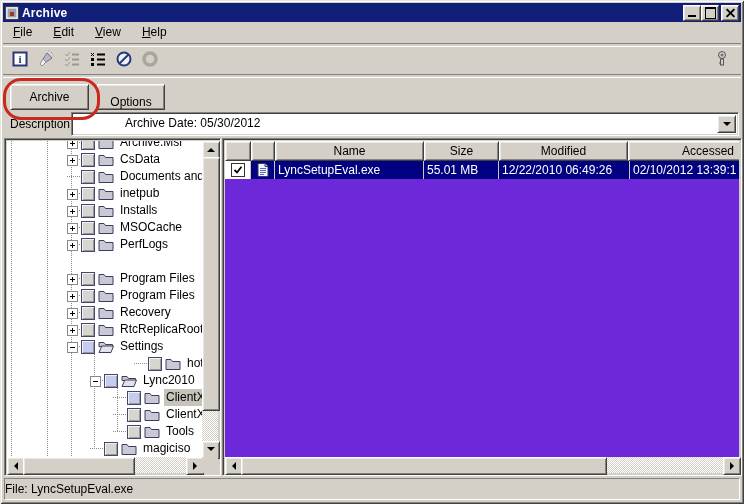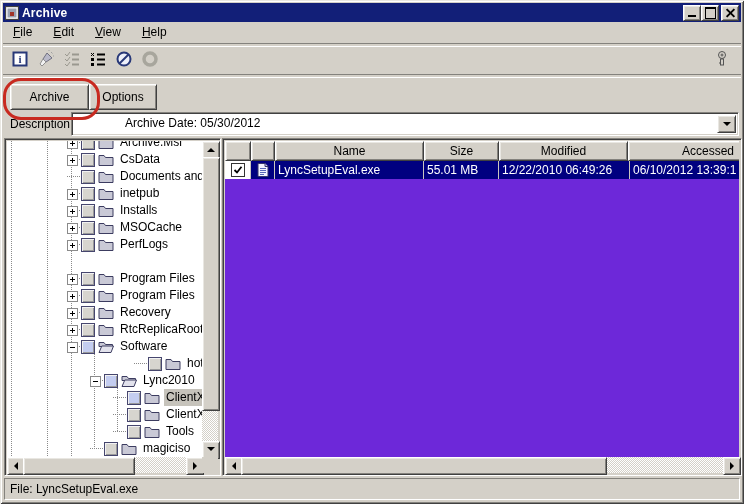--- a/index.html
+++ b/index.html
@@ -78,21 +78,21 @@
   
   .lheader{position:absolute;left:0;top:0;height:20px;display:flex;}
   .hcell{height:20px;box-sizing:border-box;display:flex;align-items:center;justify-content:center;font-size:12px;flex:0 0 auto;}
   .lrow{position:absolute;left:0;top:20px;height:18px;display:flex;}
   .dcell{height:18px;box-sizing:border-box;display:flex;align-items:center;flex:0 0 auto;
     background:#000080;color:#fff;border-right:1px solid #c9c6be;padding-left:3px;white-space:nowrap;overflow:hidden;}
   .dcell.plain{background:#fff;color:#000;justify-content:center;padding-left:0;}
   .listcb{width:12px;height:12px;background:#fff;border:1px solid #333;display:flex;align-items:center;justify-content:center;}
   
   .statusbar{position:absolute;left:4px;right:4px;top:478px;height:20px;
-    border:1px solid;border-color:#84827d #ffffff #ffffff #84827d;display:flex;align-items:center;padding-left:5px;background:#d4d0c8;}
+    border:1px solid;border-color:#84827d #ffffff #ffffff #84827d;display:flex;align-items:center;background:#d4d0c8;}
 </style>
 </head>
 <body>
 
 <div class="window">
 
   <div class="titlebar">
     <svg class="title-icon" viewBox="0 0 14 14">
       <rect x="0.5" y="0.5" width="13" height="13" fill="#c8c8c8" stroke="#404040"></rect>
       <rect x="2" y="2" width="10" height="10" fill="#9aa2b2" stroke="#ffffff" stroke-width="1"></rect>
@@ -172,21 +172,21 @@
           <rect x="4.5" y="9" width="3" height="6" fill="none" stroke="#555"></rect>
           <path d="M4.5 13 h-1.5" stroke="#555"></path>
         </svg>
     </div>
   </div>
   <div class="groove" style="top:74px;"></div>
 
   <div class="tab-btn raised" style="left:10px;top:84px;width:77px;">
       <span>Archive</span>
     </div>
-  <div class="tab-btn raised" style="left:89px;top:84px;width:66px;">
+  <div class="tab-btn raised" style="left:97px;top:84px;width:66px;align-items:flex-end;">
       <span>Options</span>
     </div>
   <div class="oval"></div>
 
   <span class="desc-label">Description:</span>
   <div class="combo sunkenf">
     <span class="combo-text">Archive Date: 05/30/2012</span>
     <div class="combo-btn raised">
         <div class="ar-dn"></div>
       </div>
@@ -299,21 +299,21 @@
         <span class="tlabel" style="left:111px;">RtcReplicaRoot</span>
       </div>
       <div class="trow" style="top:197px;">
         <span class="hdots" style="left:60px;"></span>
           <span class="exp" style="left:60px;"></span>
         <span class="cb blue" style="left:74px;"></span>
         <svg class="folder" style="left:91px;" width="16" height="13" viewBox="0 0 16 13">
             <path d="M1 2.5 h5 l1.5 2 h7 v2 H1 z" fill="#c9c9d6" stroke="#3c3c60"></path>
             <path d="M1 12.5 L3.8 6 H15.5 L13 12.5 z" fill="#e2e2ec" stroke="#3c3c60"></path>
           </svg>
-        <span class="tlabel" style="left:111px;">Software</span>
+        <span class="tlabel" style="left:111px;">Settings</span>
       </div>
 
       <div class="trow" style="top:214px;margin-left:44px;">
         <span class="hdots" style="left:83px;"></span>
         <span class="cb" style="left:97px;"></span>
         <svg class="folder" style="left:114px;" width="16" height="13" viewBox="0 0 16 13">
             <path d="M1 2.5 h5 l1.5 2 H15 v8 H1 z" fill="#c9c9d6" stroke="#3c3c60"></path>
           </svg>
         <span class="tlabel" style="left:134px;">hotfix</span>
       </div>
@@ -420,21 +420,21 @@
         <div class="dcell" style="width:149px;">
             <span>LyncSetupEval.exe</span>
           </div>
         <div class="dcell" style="width:75px;">
             <span>55.01 MB</span>
           </div>
         <div class="dcell" style="width:131px;">
             <span>12/22/2010 06:49:26</span>
           </div>
         <div class="dcell" style="width:160px;">
-            <span>06/10/2012 13:39:1</span>
+            <span>02/10/2012 13:39:1</span>
           </div>
       </div>
     </div>
 
     <div class="hscroll-r dither">
       <div class="sbtn raised" style="left:0;top:0;">
           <div class="ar-lf"></div>
         </div>
       <div class="thumb raised" style="left:16px;top:0;width:364px;height:16px;"></div>
       <div class="sbtn raised" style="left:498px;top:0;">

